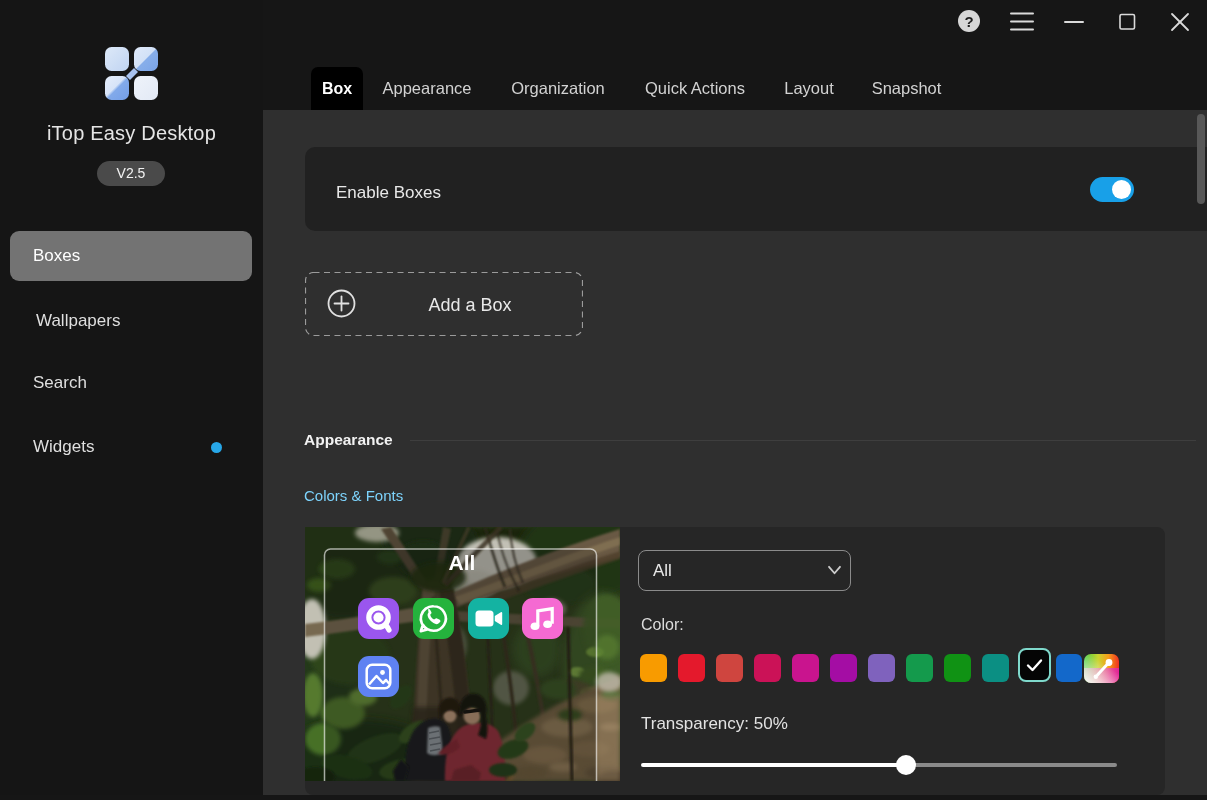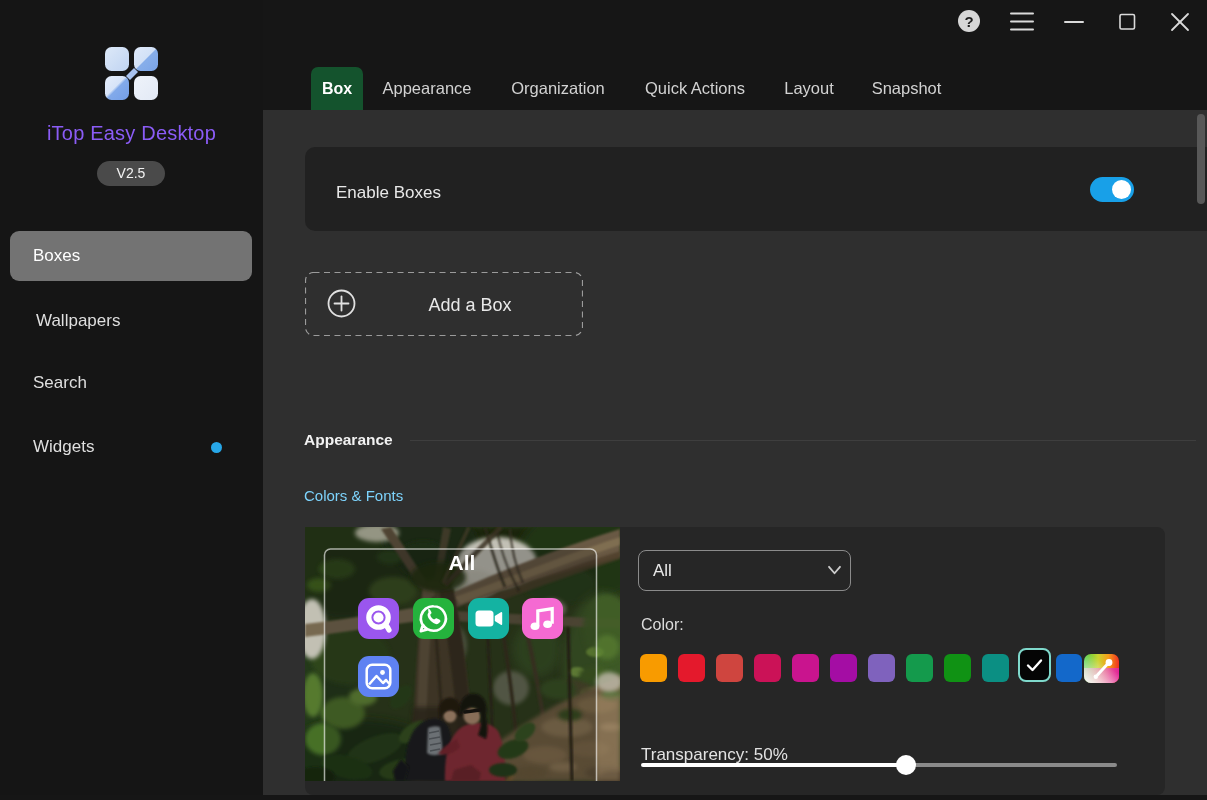--- a/index.html
+++ b/index.html
@@ -3,33 +3,33 @@
 <meta charset="utf-8">
 <style>
   * { margin:0; padding:0; box-sizing:border-box; }
   html,body { width:1207px; height:800px; overflow:hidden; background:#161616;
     font-family:"Liberation Sans", sans-serif; }
   .abs { position:absolute; }
   #stage { position:relative; width:1207px; height:800px; }
 
   
   #sidebar { left:0; top:0; width:263px; height:800px; background:#151515; }
-  #appname { left:0; top:122px; width:263px; text-align:center; color:#8b5cf6;
+  #appname { left:0; top:122px; width:263px; text-align:center; color:#e5e5e5;
     font-size:20px; letter-spacing:0.2px; }
   #verpill { left:97px; top:161px; width:68px; height:25px; background:#4a4a4a;
     border-radius:13px; color:#f2f2f2; font-size:14px; text-align:center; line-height:25px; }
   .mitem { left:0; width:263px; height:50px; line-height:50px; padding-left:33px;
     color:#dfdfdf; font-size:17px; }
   #mi-boxes { left:10px; top:231px; width:242px; height:50px; background:#737373;
     border-radius:9px; color:#ffffff; font-size:17px; line-height:50px; padding-left:23px; }
   #widgetdot { left:211px; top:442px; width:11px; height:11px; border-radius:50%;
     background:#27a7e8; }
 
   
-  #boxtab { left:311px; top:67px; width:52px; height:43px; background:#14532d;
+  #boxtab { left:311px; top:67px; width:52px; height:43px; background:#000000;
     border-radius:7px 7px 0 0; color:#ffffff; font-weight:bold; font-size:16px;
     text-align:center; line-height:43px; }
   .tab { top:67px; height:43px; line-height:43px; color:#d2d2d2; font-size:16.5px;
     text-align:center; }
 
   
   #content { left:263px; top:110px; width:944px; height:690px; background:#2f2f2f; }
   #enablecard { left:42px; top:37px; width:990px; height:84px; background:#212121;
     border-radius:10px; }
   #enabletxt { left:31px; top:4px; height:84px; line-height:84px; color:#e8e8e8; font-size:17px; }
@@ -46,21 +46,21 @@
     border-radius:8px; }
   #photo { left:42px; top:417px; width:315px; height:254px; }
 
   
   #dropdown { left:375px; top:440px; width:213px; height:41px; border:1px solid #8b8b8b;
     border-radius:8px; color:#e8e8e8; font-size:17px; line-height:39px; padding-left:14px; }
   #colorlbl { left:378px; top:506px; color:#dcdcdc; font-size:16px; }
   .sw { top:544px; width:27px; height:28px; border-radius:6px; }
   #swcheck { left:755px; top:538px; width:33px; height:34px; border:2px solid #7fd9cc;
     border-radius:8px; background:#050505; }
-  #transtxt { left:378px; top:604px; color:#e2e2e2; font-size:17px;margin-top:31px; }
+  #transtxt { left:378px; top:604px; color:#e2e2e2; font-size:17px; }
   #slider-w { left:378px; top:653px; width:265px; height:4px; background:#ffffff; border-radius:2px; }
   #slider-g { left:643px; top:653px; width:211px; height:4px; background:#8a8a8a; border-radius:2px; }
   #sliderknob { left:633px; top:645px; width:20px; height:20px; background:#ffffff; border-radius:50%; }
 
   #bottomstrip { left:0; top:795px; width:1207px; height:5px; background:#161616; }
   #scrollthumb { left:1197px; top:114px; width:8px; height:90px; background:#585858; border-radius:4px; }
 </style>
 </head>
 <body>
 <div id="stage">

